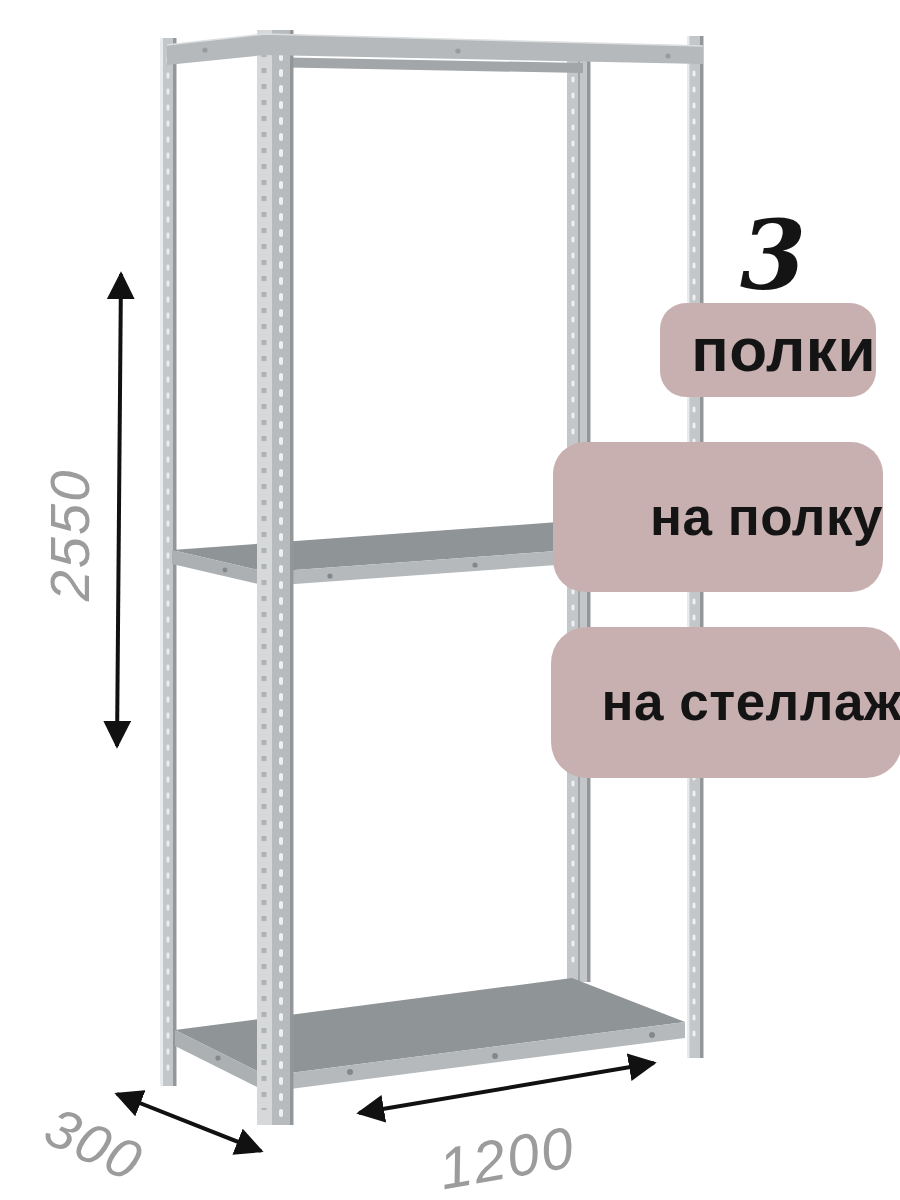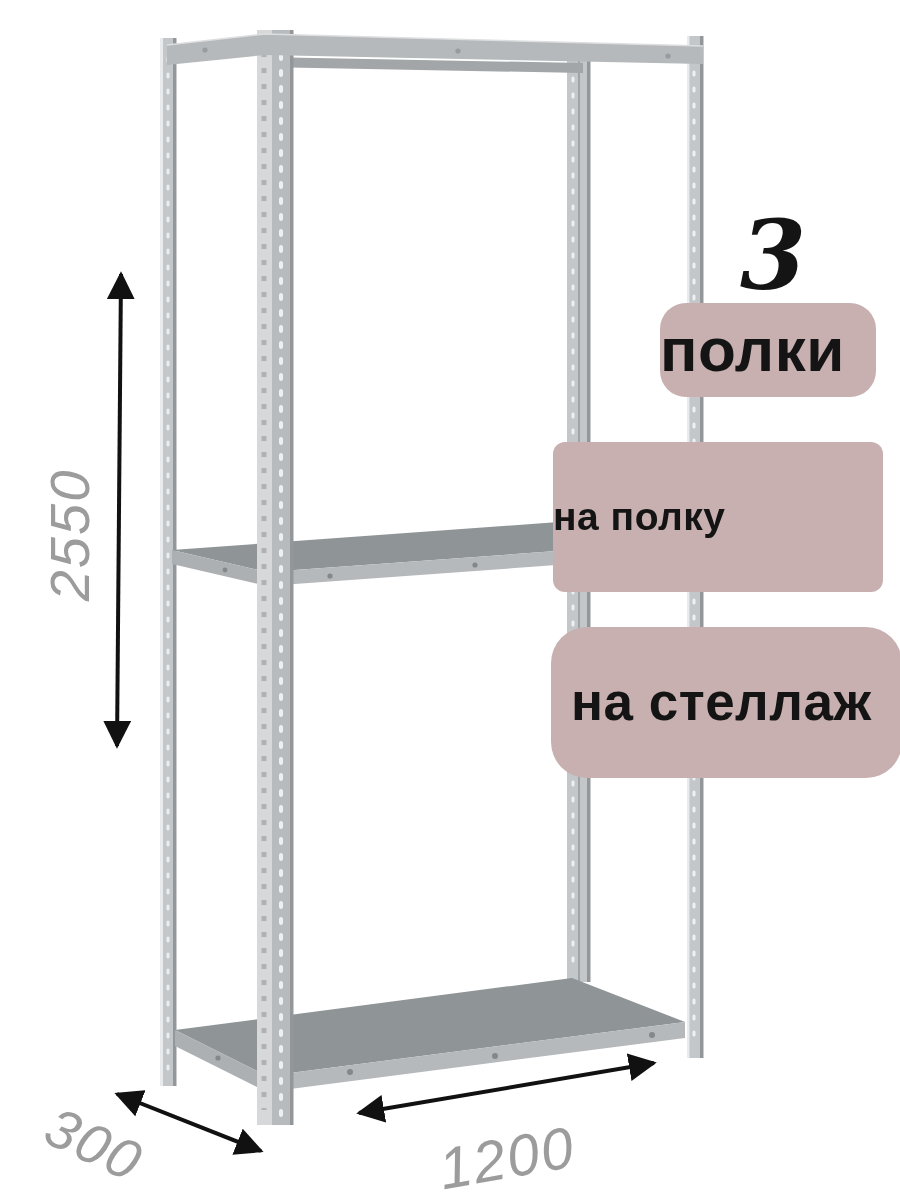--- a/index.html
+++ b/index.html
@@ -3,29 +3,29 @@
 <meta charset="utf-8">
 <style>
   html,body{margin:0;padding:0;}
   body{width:900px;height:1200px;font-family:"Liberation Sans",sans-serif;}
   .stage{position:relative;width:900px;height:1200px;overflow:hidden;background:#fff;}
   .rack-svg{position:absolute;left:0;top:0;width:900px;height:1200px;}
 
   
   .badge{
     position:absolute;
-    display:flex;flex-direction:column;align-items:flex-start;justify-content:center;
+    display:flex;flex-direction:column;align-items:flex-end;justify-content:center;
     text-align:center;
     font-weight:700;
     color:#141414;
     letter-spacing:0.5px;
     line-height:1.22;
   }
   .badge-shelves{left:660px;top:303px;width:216px;height:94px;border-radius:26px;font-size:62px;}
-  .badge-per-shelf{left:553px;top:442px;width:330px;height:150px;border-radius:12px;font-size:39px;}
+  .badge-per-shelf{left:553px;top:442px;width:330px;height:150px;border-radius:32px;font-size:53px;}
   .badge-per-rack{left:551px;top:627px;width:331px;height:151px;border-radius:36px;font-size:53px;}
 
   .count-num{
     position:absolute;left:722px;top:208px;width:102px;
     text-align:center;
     font-family:"DejaVu Serif",serif;
     font-style:italic;font-weight:800;
     font-size:95px;line-height:1;
     color:#141414;
   }

